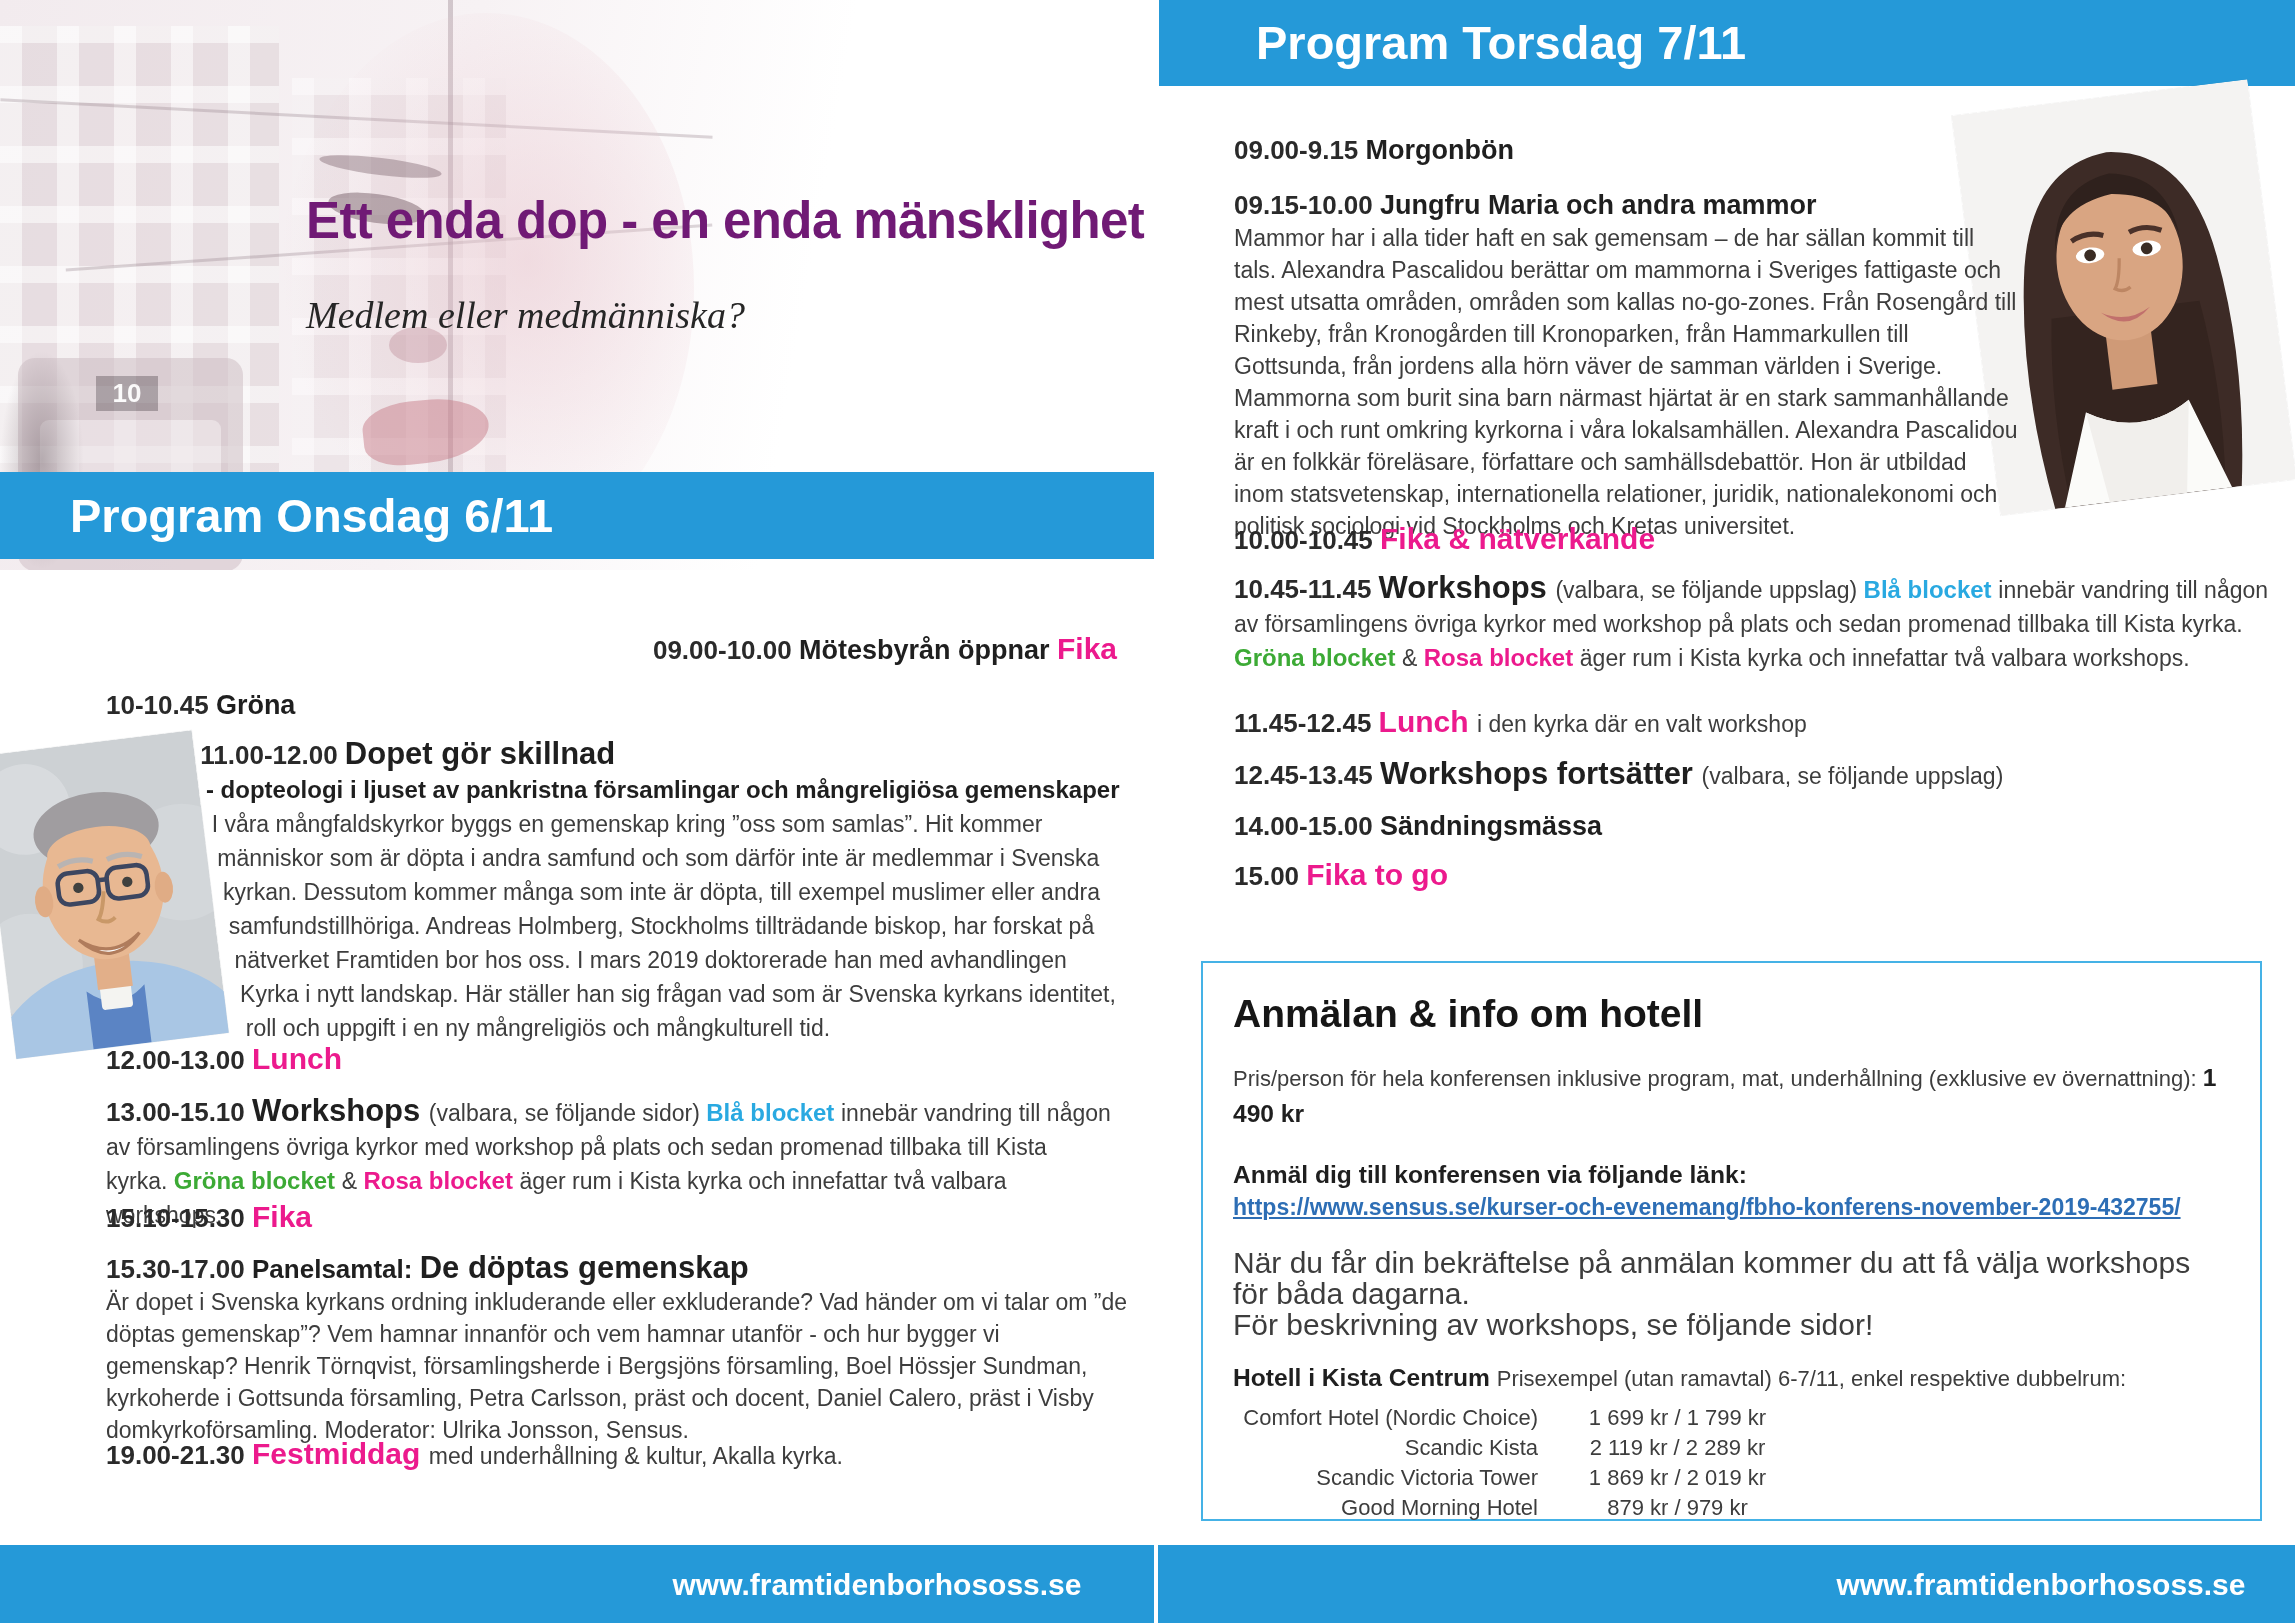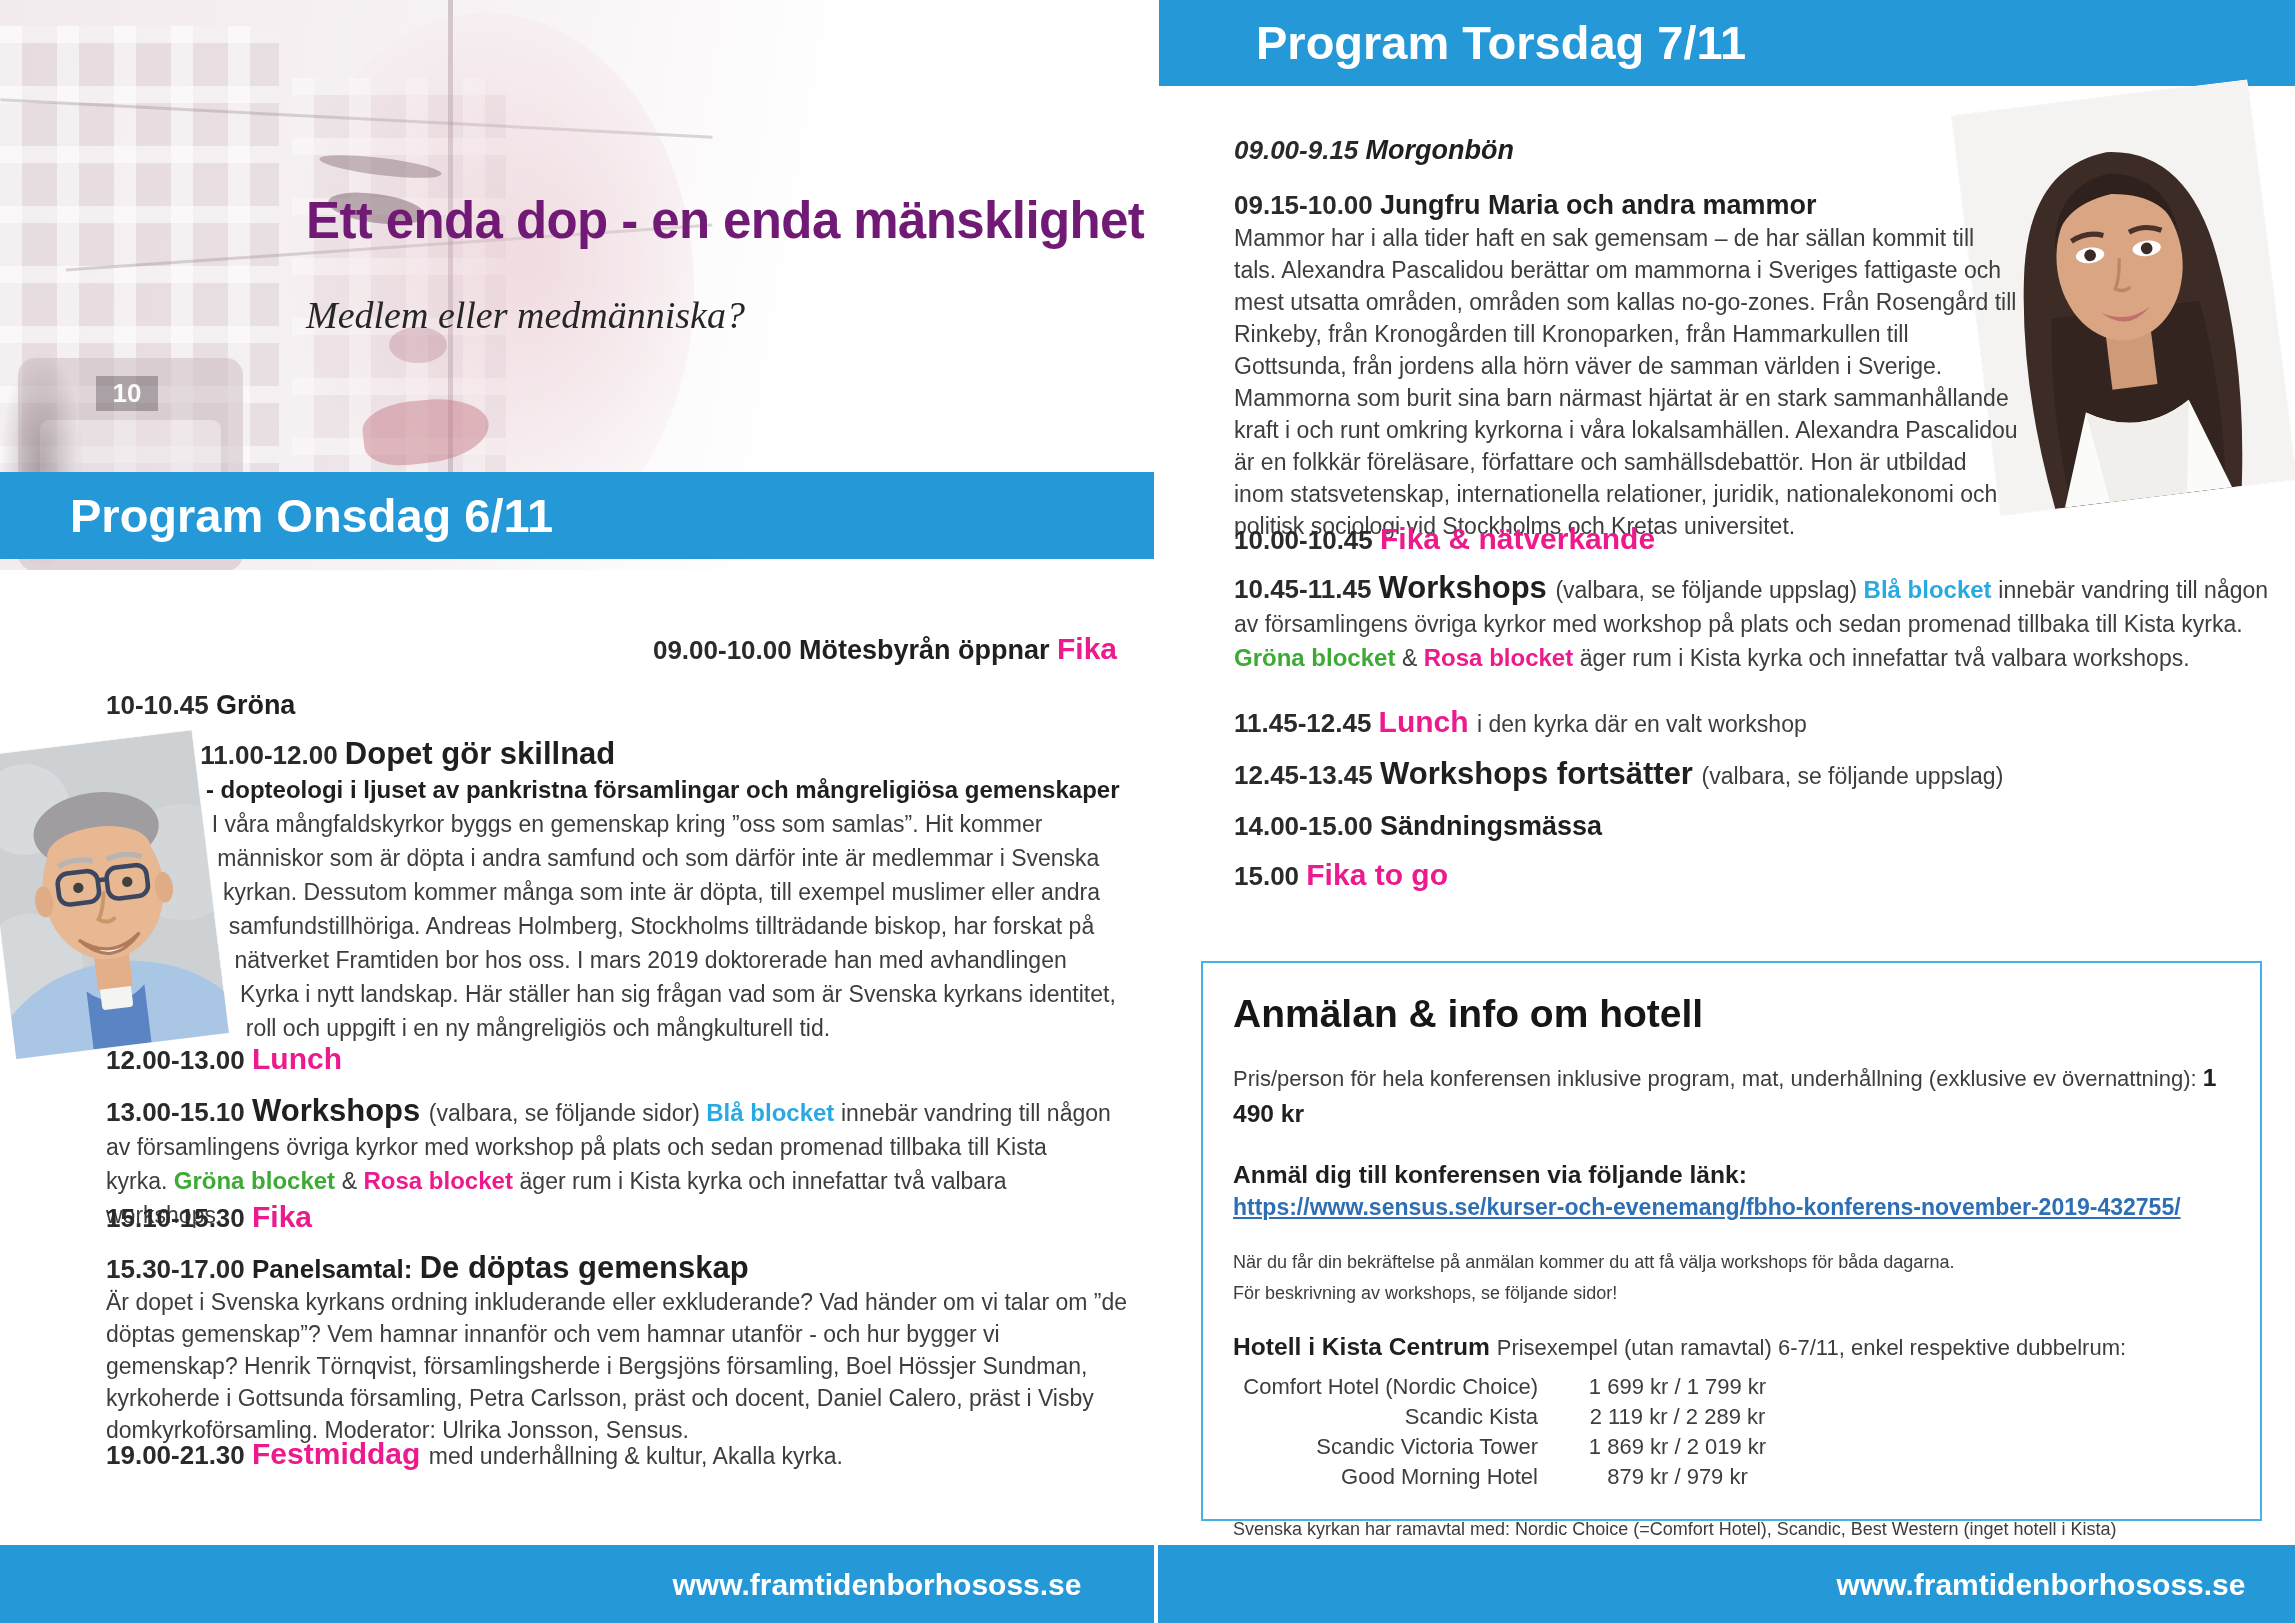--- a/index.html
+++ b/index.html
@@ -79,21 +79,21 @@
   .woman-photo{left:1975px;top:96px;width:298px;height:403px;transform:rotate(-7deg);}
 
   
   .info-box{left:1201px;top:961px;width:1061px;height:560px;border:2.6px solid #45b2e6;
         background:#fff;box-sizing:border-box;padding:22px 30px;}
   .info-title{font-size:39px;font-weight:800;color:#161616;margin:6.5px 0 26px 0;}
   .info-line{margin:0 0 27px 0;}
   .signup-label{font-size:24.6px;font-weight:700;color:#1f1f1f;margin:0 0 5.2px 0;}
   .signup-link{display:inline-block;font-size:23px;font-weight:700;color:#2d6eb5;
         text-decoration:underline;margin:0 0 26px 0;word-break:break-all;}
-  .note{font-size:18px;color:#3d3d3d;margin:0;line-height:31px;}
+  .note{font-size:30px;color:#3d3d3d;margin:0;line-height:31px;}
   .note-gap{margin-bottom:22px;}
   .hotels-line{margin:0 0 3.9px 0;line-height:32px;}
   .hotel-row{display:flex;font-size:22px;line-height:30px;color:#3d3d3d;}
   .hotel-name{width:305px;text-align:right;}
   .hotel-prices{width:279px;text-align:center;}
   .mt{margin-top:22px;}
 </style>
 </head>
 <body>
 
@@ -181,21 +181,21 @@
     <ellipse cx="274" cy="240" rx="22" ry="12" fill="#fff"></ellipse>
     <circle cx="186" cy="240" r="9" fill="#3a2c24"></circle>
     <circle cx="274" cy="240" r="9" fill="#3a2c24"></circle>
     <path d="M230,250 Q226,285 218,296 Q230,304 242,296" stroke="#bd8663" stroke-width="5" fill="none"></path>
     <path d="M192,330 Q230,352 268,330 Q230,366 192,330 Z" fill="#c1706c"></path>
     <path d="M100,622 L150,480 Q230,530 310,480 L360,622 Z" fill="#fbfbf9"></path>
     <path d="M150,480 Q230,530 310,480 L290,622 L170,622 Z" fill="#f1efec"></path>
   </svg>
 </div>
 
-<p class="abs sched" style="left:1234px;top:133px;width:1037px;margin:0;font-style:italic;"><span class="sg-time">09.00-9.15 </span><span class="sg-b">Morgonbön</span></p>
+<p class="abs sched" style="left:1234px;top:133px;width:1037px;margin:0;"><span class="sg-time">09.00-9.15 </span><span class="sg-b">Morgonbön</span></p>
 <p class="abs sched" style="left:1234px;top:189px;width:787px;margin:0;line-height:32px;"><span class="sg-time">09.15-10.00 </span><span class="sg-b">Jungfru Maria och andra mammor</span><br><span class="sg-body">Mammor har i alla tider haft en sak gemensam – de har sällan kommit till tals. Alexandra Pascalidou berättar om mammorna i Sveriges fattigaste och mest utsatta områden, områden som kallas no-go-zones. Från Rosengård till Rinkeby, från Kronogården till Kronoparken, från Hammarkullen till Gottsunda, från jordens alla hörn väver de samman världen i Sverige. Mammorna som burit sina barn närmast hjärtat är en stark sammanhållande kraft i och runt omkring kyrkorna i våra lokalsamhällen. Alexandra Pascalidou är en folkkär föreläsare, författare och samhällsdebattör. Hon är utbildad inom statsvetenskap, internationella relationer, juridik, nationalekonomi och politisk sociologi vid Stockholms och Kretas universitet.</span></p>
 <p class="abs sched" style="left:1234px;top:522px;width:1037px;margin:0;"><span class="sg-time">10.00-10.45 </span><span class="sg-pink">Fika &amp; nätverkande</span></p>
 <p class="abs sched" style="left:1234px;top:571px;width:1037px;margin:0;"><span class="sg-time">10.45-11.45 </span><span class="sg-big">Workshops </span><span class="sg-body">(valbara, se följande uppslag) </span><span class="sg-blue">Blå blocket </span><span class="sg-body">innebär vandring till någon av församlingens övriga kyrkor med workshop på plats och sedan promenad tillbaka till Kista kyrka. </span><span class="sg-green">Gröna blocket </span><span class="sg-body">&amp; </span><span class="sg-pink2">Rosa blocket </span><span class="sg-body">äger rum i Kista kyrka och innefattar två valbara workshops.</span></p>
 <p class="abs sched" style="left:1234px;top:705px;width:1037px;margin:0;"><span class="sg-time">11.45-12.45 </span><span class="sg-pink">Lunch </span><span class="sg-body">i den kyrka där en valt workshop</span></p>
 <p class="abs sched" style="left:1234px;top:757px;width:1037px;margin:0;"><span class="sg-time">12.45-13.45 </span><span class="sg-big">Workshops fortsätter </span><span class="sg-body">(valbara, se följande uppslag)</span></p>
 <p class="abs sched" style="left:1234px;top:809px;width:1037px;margin:0;"><span class="sg-time">14.00-15.00 </span><span class="sg-b">Sändningsmässa</span></p>
 <p class="abs sched" style="left:1234px;top:858px;width:1037px;margin:0;"><span class="sg-time">15.00 </span><span class="sg-pink">Fika to go</span></p>
 
 <div class="abs info-box">
   <div class="info-title">Anmälan &amp; info om hotell</div>

